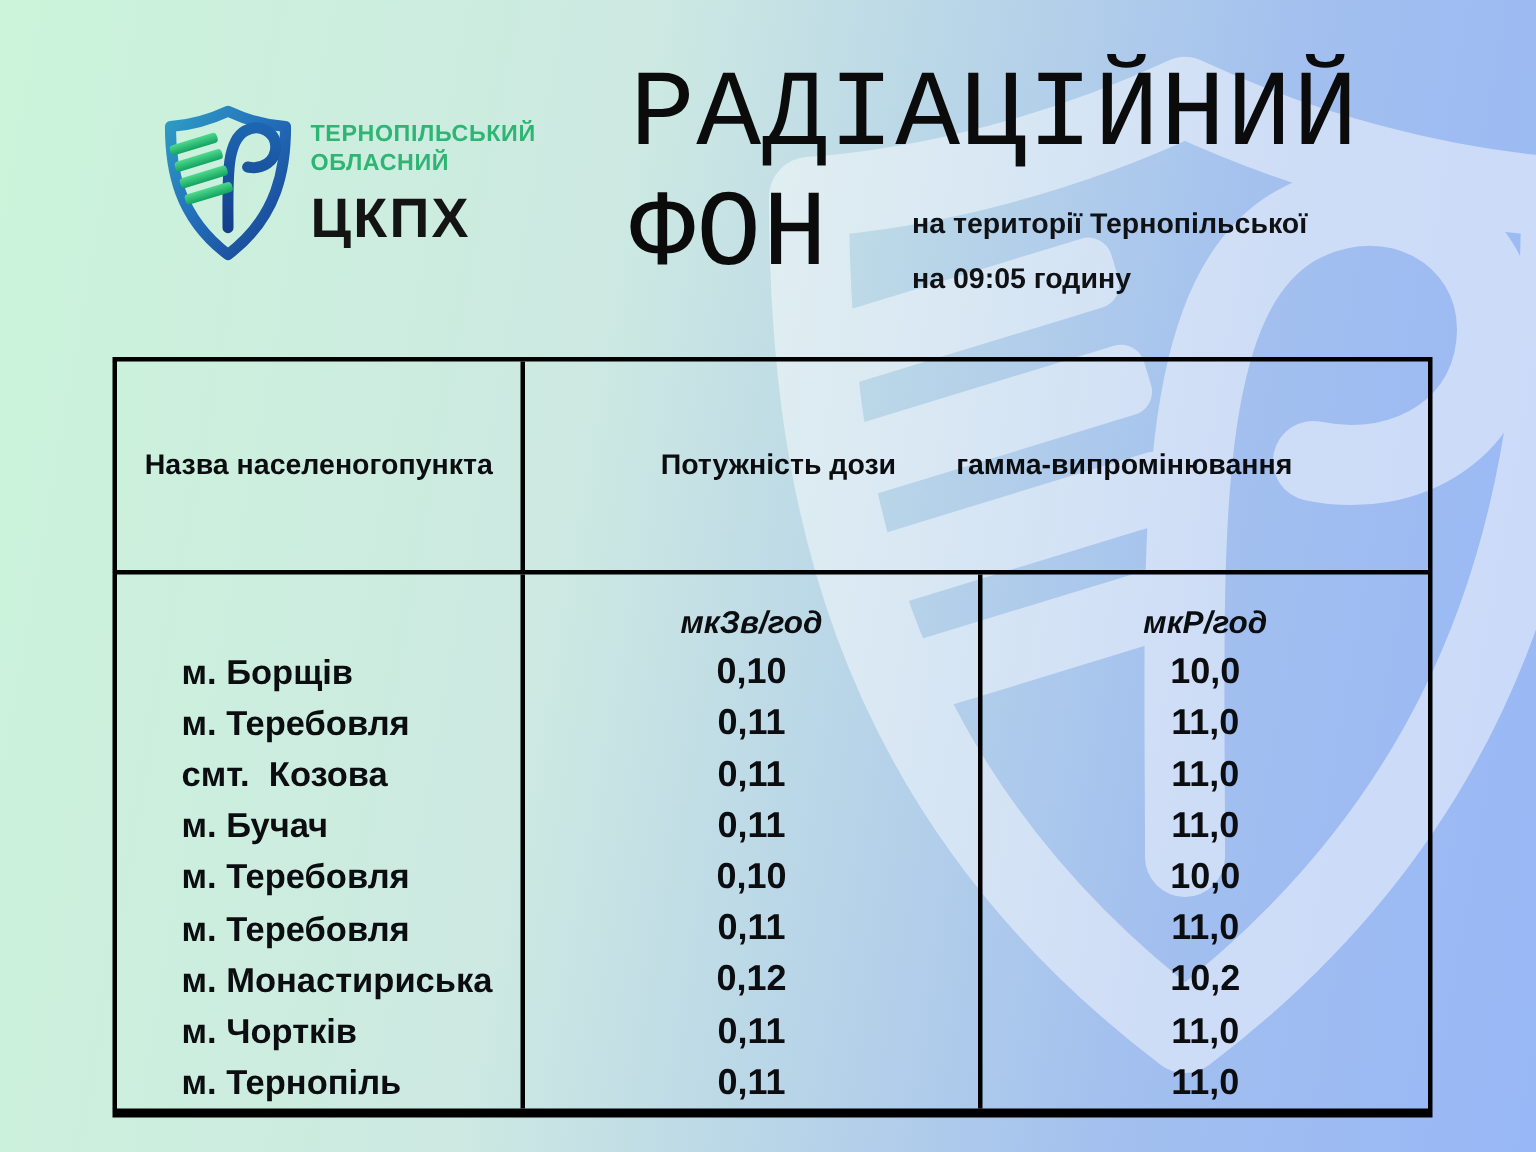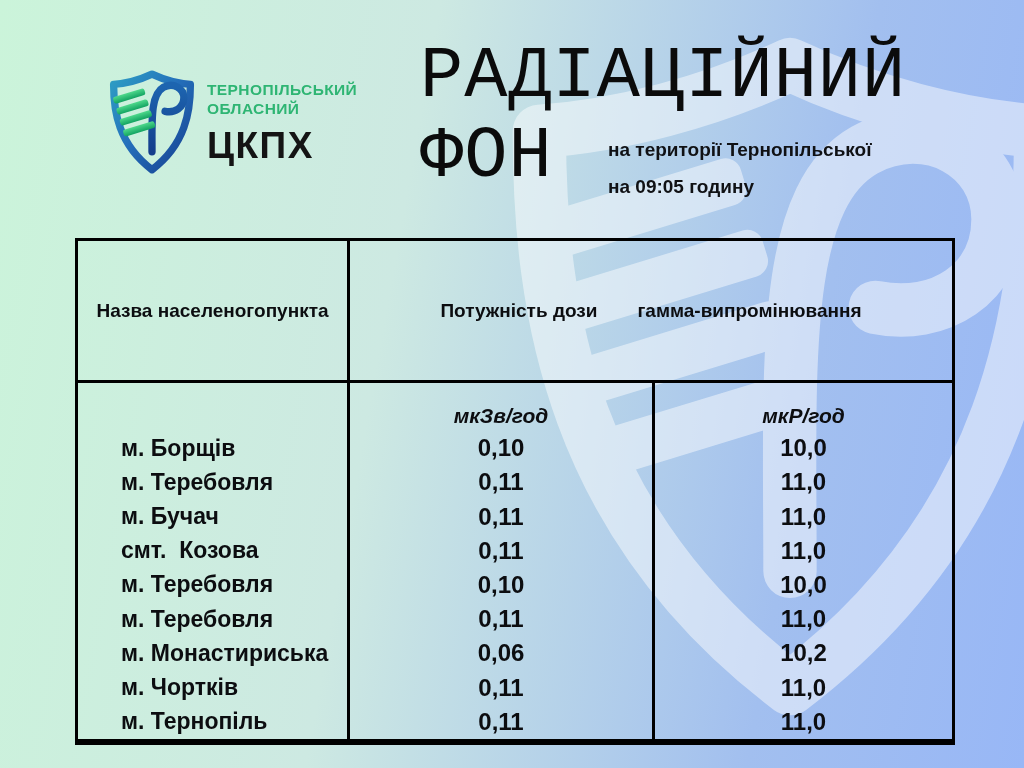--- a/index.html
+++ b/index.html
@@ -168,39 +168,39 @@
         <div class="th-line">Потужність дози</div>
         <div class="th-line">гамма-випромінювання</div>
       </div>
     </div>
     <div class="tbody">
       <div class="tcol col-names">
         <div class="unit-cell"></div>
         <div class="cells">
             <div class="name-cell">м. Борщів</div>
             <div class="name-cell">м. Теребовля</div>
+            <div class="name-cell">смт.  Козова</div>
             <div class="name-cell">м. Бучач</div>
-            <div class="name-cell">смт.  Козова</div>
             <div class="name-cell">м. Теребовля</div>
             <div class="name-cell">м. Теребовля</div>
             <div class="name-cell">м. Монастириська</div>
             <div class="name-cell">м. Чортків</div>
             <div class="name-cell">м. Тернопіль</div>
           </div>
       </div>
       <div class="tcol col-usv">
         <div class="unit-cell">мкЗв/год</div>
         <div class="cells">
             <div class="val-cell">0,10</div>
             <div class="val-cell">0,11</div>
             <div class="val-cell">0,11</div>
             <div class="val-cell">0,11</div>
             <div class="val-cell">0,10</div>
             <div class="val-cell">0,11</div>
-            <div class="val-cell">0,06</div>
+            <div class="val-cell">0,12</div>
             <div class="val-cell">0,11</div>
             <div class="val-cell">0,11</div>
           </div>
       </div>
       <div class="tcol col-ur">
         <div class="unit-cell">мкР/год</div>
         <div class="cells">
             <div class="val-cell">10,0</div>
             <div class="val-cell">11,0</div>
             <div class="val-cell">11,0</div>

